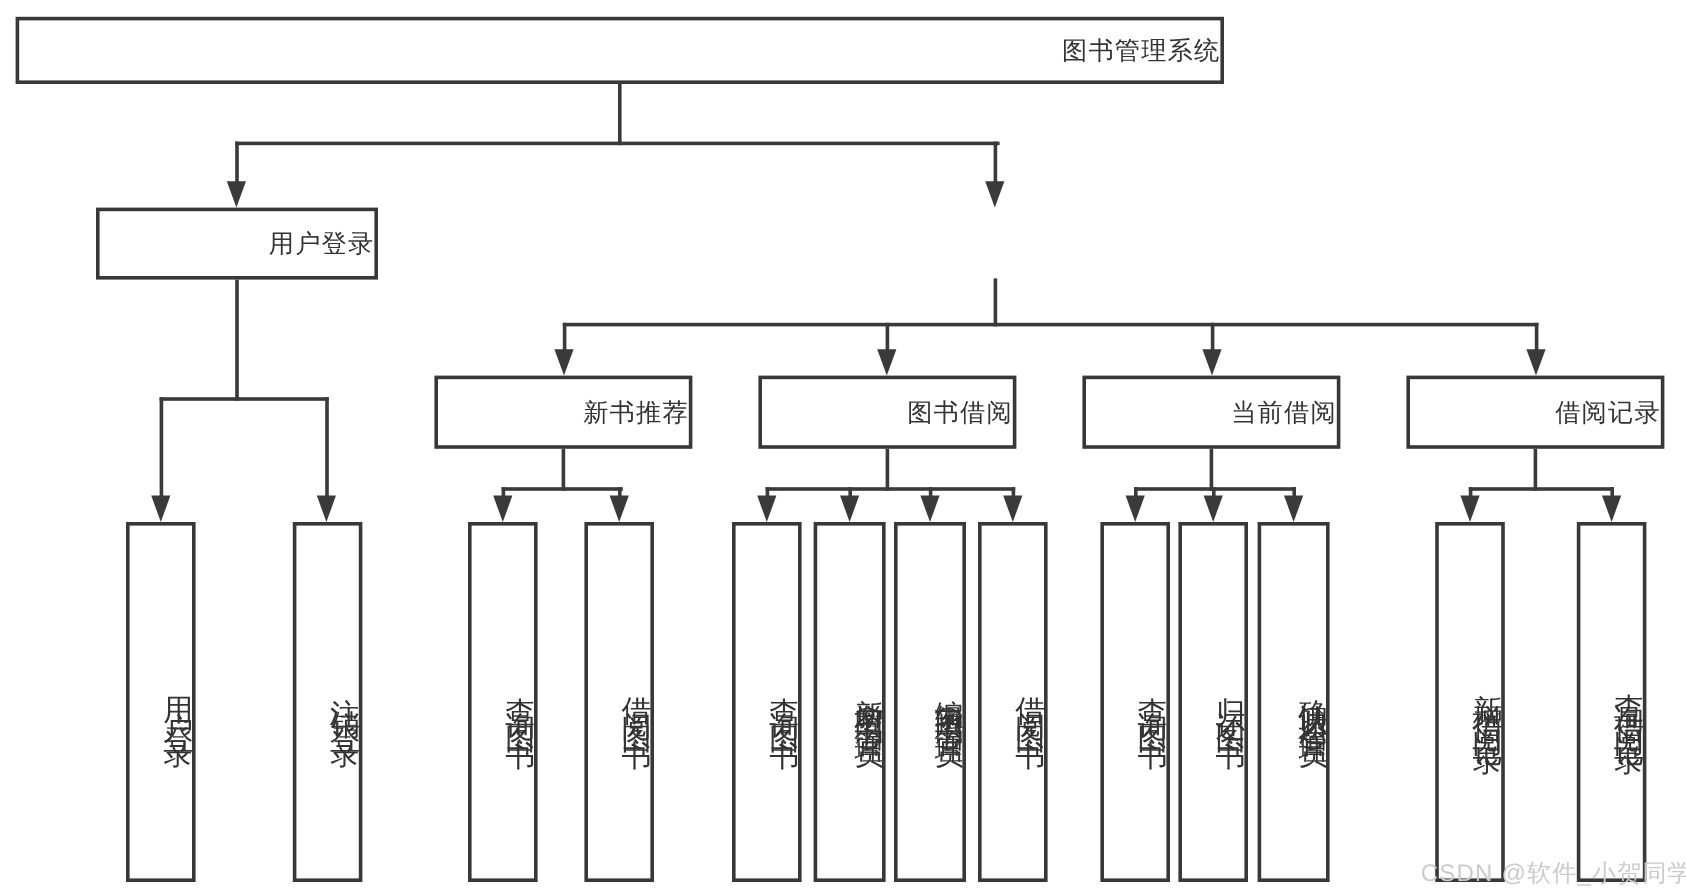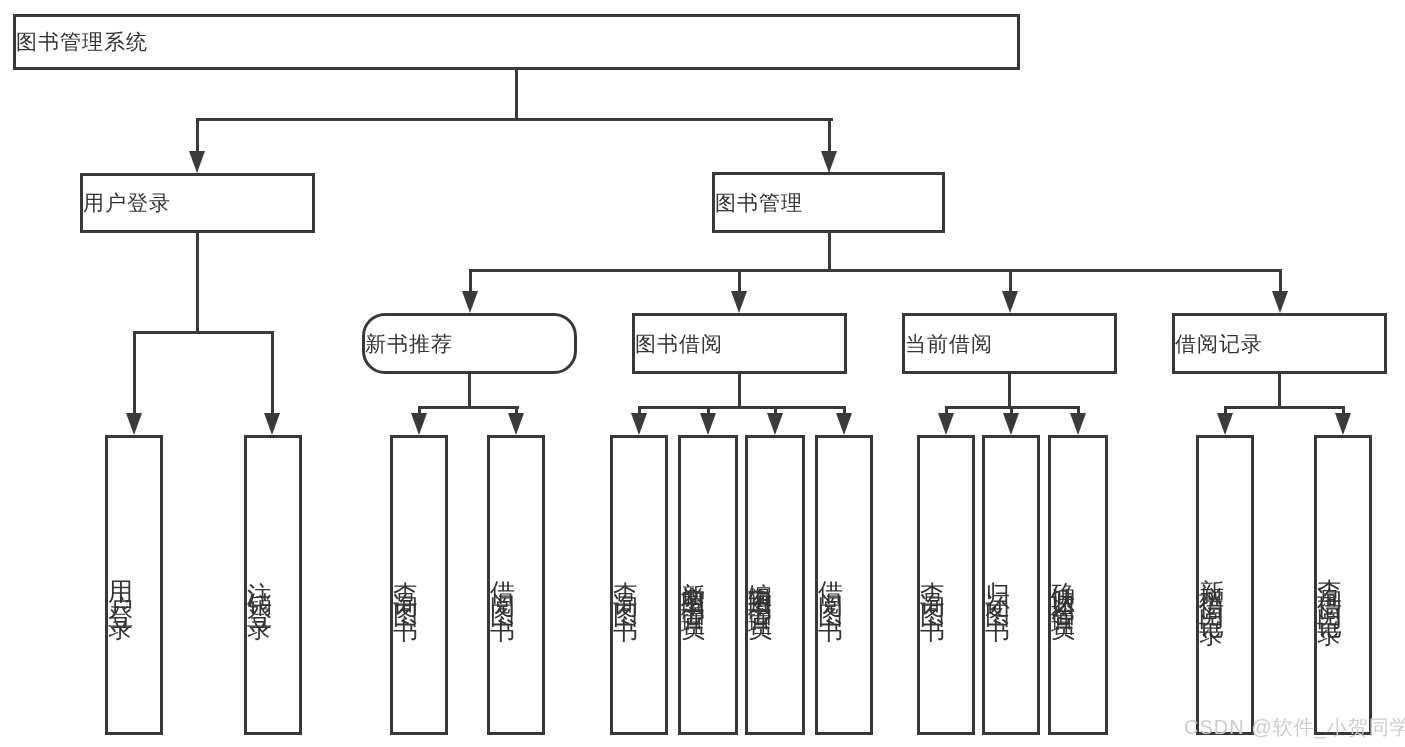--- a/index.html
+++ b/index.html
@@ -11,21 +11,21 @@
     color:#333333;
     overflow:hidden;
   }
   .box{
     position:absolute;
     background:#ffffff;
     border:3px solid #383838;
     box-sizing:border-box;
     display:flex;
     align-items:center;
-    justify-content:flex-start;
+    justify-content:flex-end;
   }
   .hlabel{
     font-size:21px;
     letter-spacing:1px;
     color:#333333;
     white-space:nowrap;
   }
   .vlabel{
     writing-mode:vertical-rl;
     text-orientation:mixed;
@@ -62,25 +62,22 @@
 
 <div class="stage">
 
   <div class="box" style="left:13px;top:14px;width:1007px;height:56px;">
     <span class="hlabel">图书管理系统</span>
   </div>
 
   <div class="box" style="left:80px;top:173px;width:235px;height:60px;">
     <span class="hlabel">用户登录</span>
   </div>
-  <div class="box" style="left:712px;top:172px;width:233px;height:61px;">
-    <span class="hlabel">图书管理</span>
-  </div>
 
-  <div class="box" style="left:362px;top:313px;width:215px;height:61px;border-radius:23px;">
+  <div class="box" style="left:362px;top:313px;width:215px;height:61px;">
     <span class="hlabel">新书推荐</span>
   </div>
   <div class="box" style="left:902px;top:313px;width:215px;height:61px;">
     <span class="hlabel">当前借阅</span>
   </div>
   <div class="box" style="left:632px;top:313px;width:215px;height:61px;">
     <span class="hlabel">图书借阅</span>
   </div>
   <div class="box" style="left:1172px;top:313px;width:215px;height:61px;">
     <span class="hlabel">借阅记录</span>

